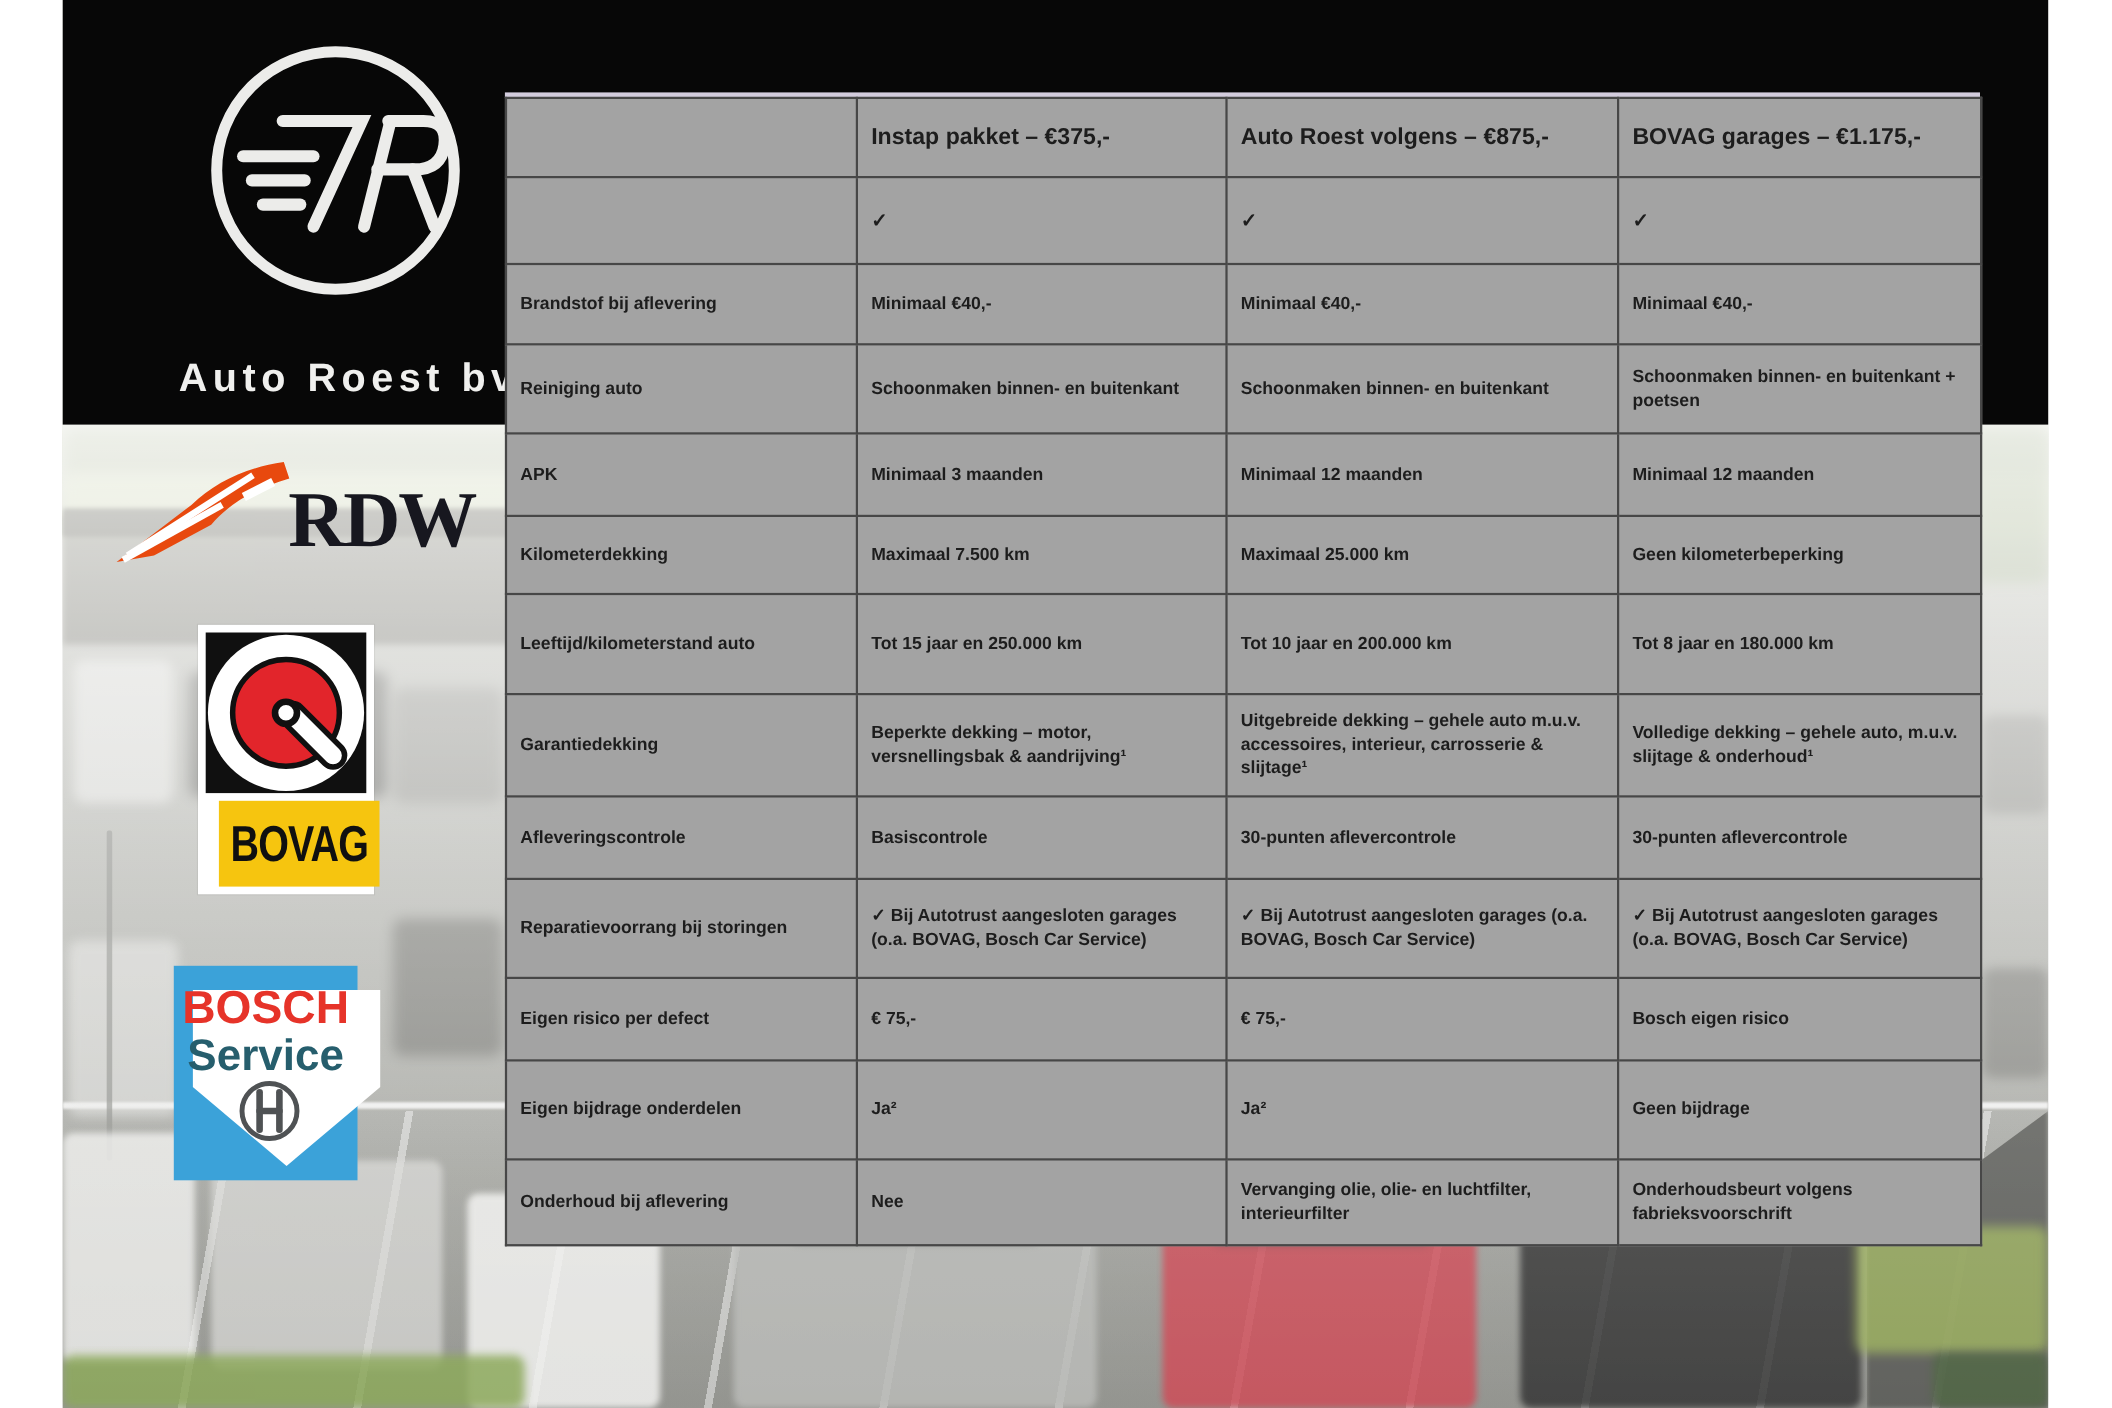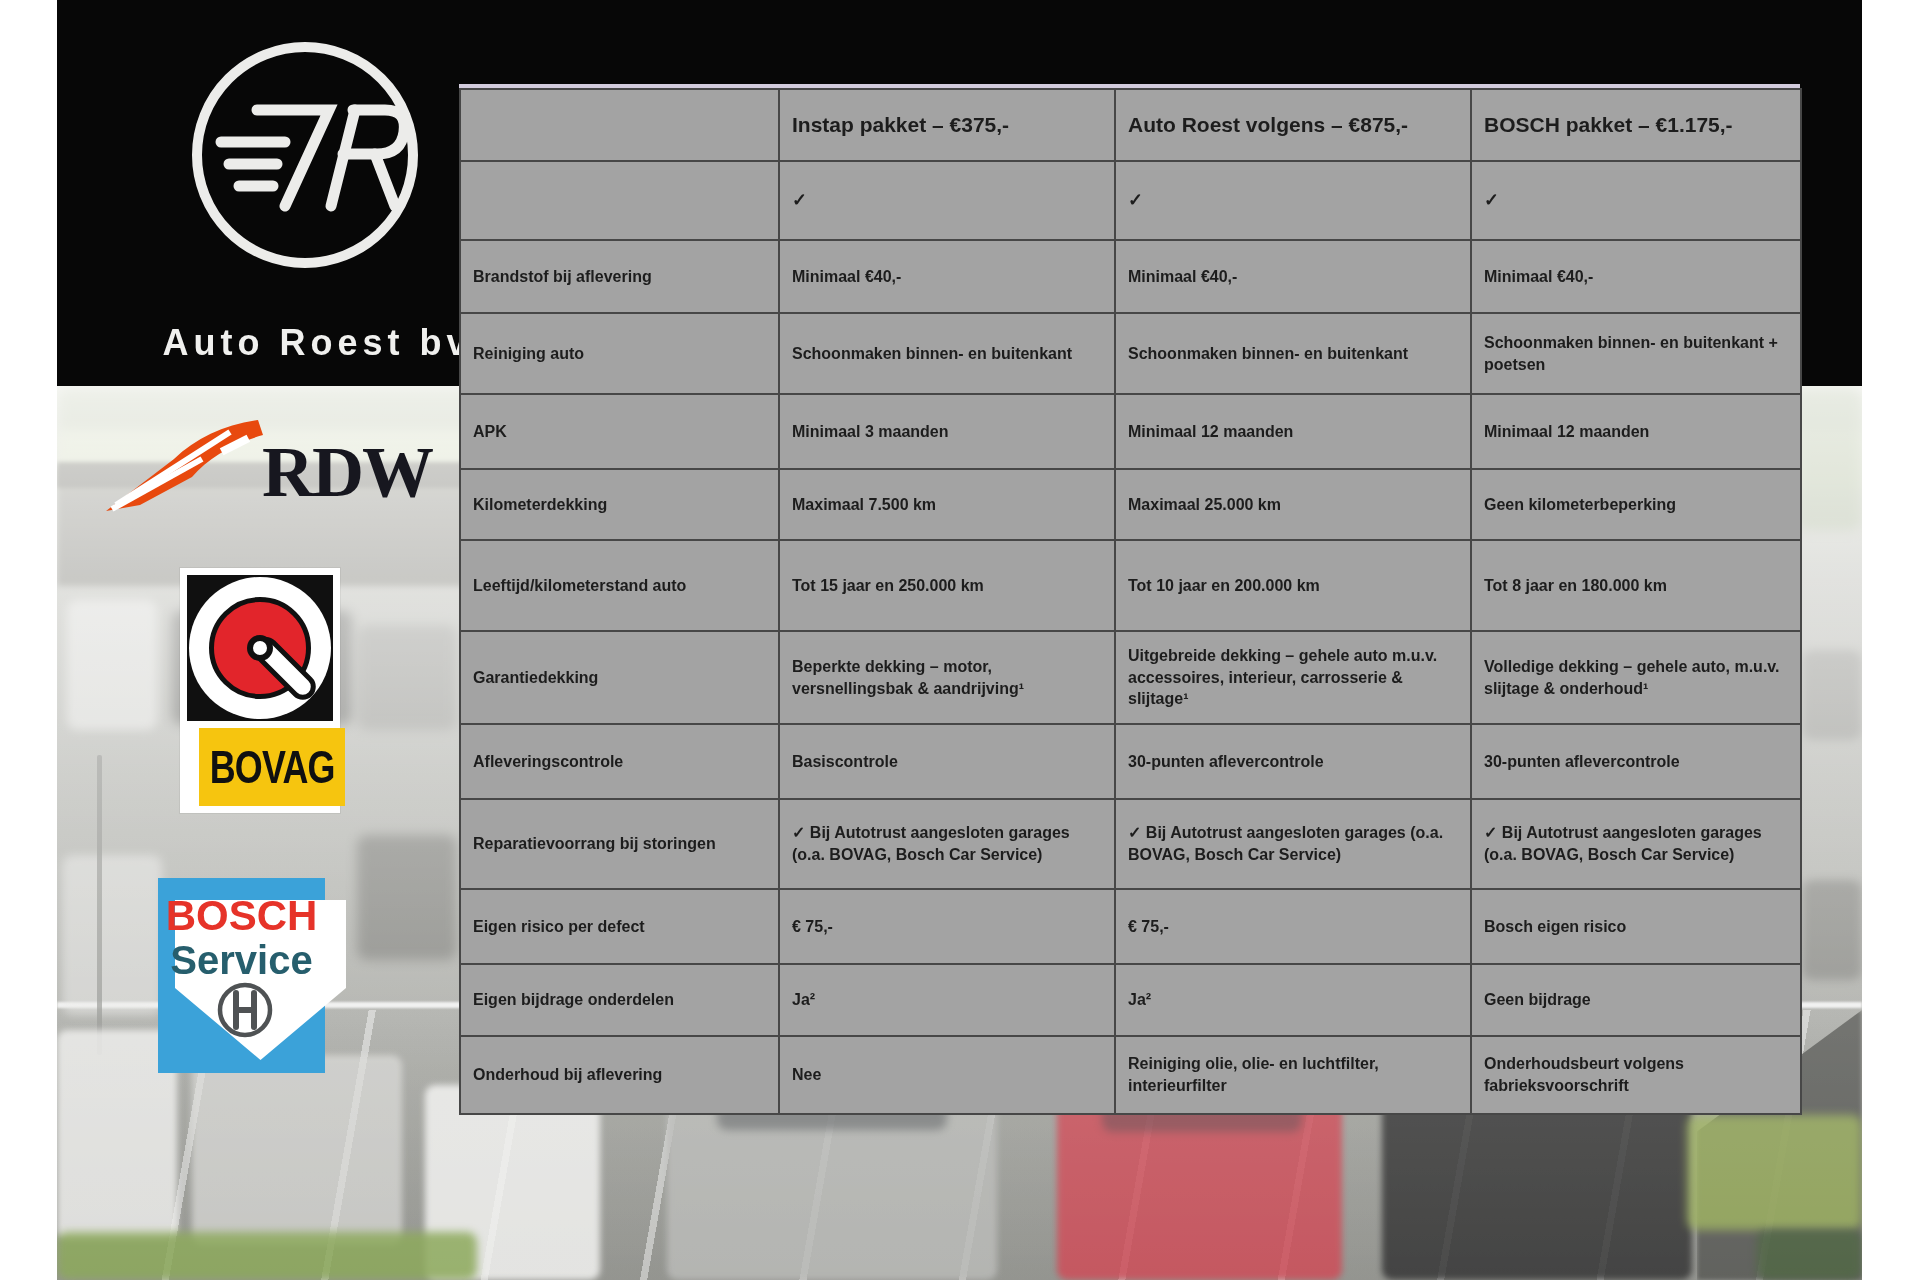--- a/index.html
+++ b/index.html
@@ -167,21 +167,21 @@
       <col style="width:319px">
         <col style="width:336px">
         <col style="width:356px">
         <col style="width:330px">
     </colgroup>
     <tbody>
         <tr style="height:72px">
       <td class="lbl"></td>
       <td class="hdr">Instap pakket – €375,-</td>
       <td class="hdr">Auto Roest volgens – €875,-</td>
-      <td class="hdr">BOSCH pakket – €1.175,-</td>
+      <td class="hdr">BOVAG garages – €1.175,-</td>
     </tr>
     <tr style="height:79px">
       <td class="lbl"></td>
       <td class="val chk">✓</td>
       <td class="val chk">✓</td>
       <td class="val chk">✓</td>
     </tr>
     <tr style="height:73px">
       <td class="lbl">Brandstof bij aflevering</td>
       <td class="val">Minimaal €40,-</td>
@@ -229,28 +229,28 @@
       <td class="val">✓ Bij Autotrust aangesloten garages (o.a. BOVAG, Bosch Car Service)</td>
       <td class="val">✓ Bij Autotrust aangesloten garages (o.a. BOVAG, Bosch Car Service)</td>
       <td class="val">✓ Bij Autotrust aangesloten garages (o.a. BOVAG, Bosch Car Service)</td>
     </tr>
     <tr style="height:75px">
       <td class="lbl">Eigen risico per defect</td>
       <td class="val">€ 75,-</td>
       <td class="val">€ 75,-</td>
       <td class="val">Bosch eigen risico</td>
     </tr>
-    <tr style="height:72px">
+    <tr style="height:90px">
       <td class="lbl">Eigen bijdrage onderdelen</td>
       <td class="val">Ja²</td>
       <td class="val">Ja²</td>
       <td class="val">Geen bijdrage</td>
     </tr>
     <tr style="height:78px">
       <td class="lbl">Onderhoud bij aflevering</td>
       <td class="val">Nee</td>
-      <td class="val">Reiniging olie, olie- en luchtfilter, interieurfilter</td>
+      <td class="val">Vervanging olie, olie- en luchtfilter, interieurfilter</td>
       <td class="val">Onderhoudsbeurt volgens fabrieksvoorschrift</td>
     </tr>
   </tbody>
     </table>
 
 </div>
 
 </body></html>

